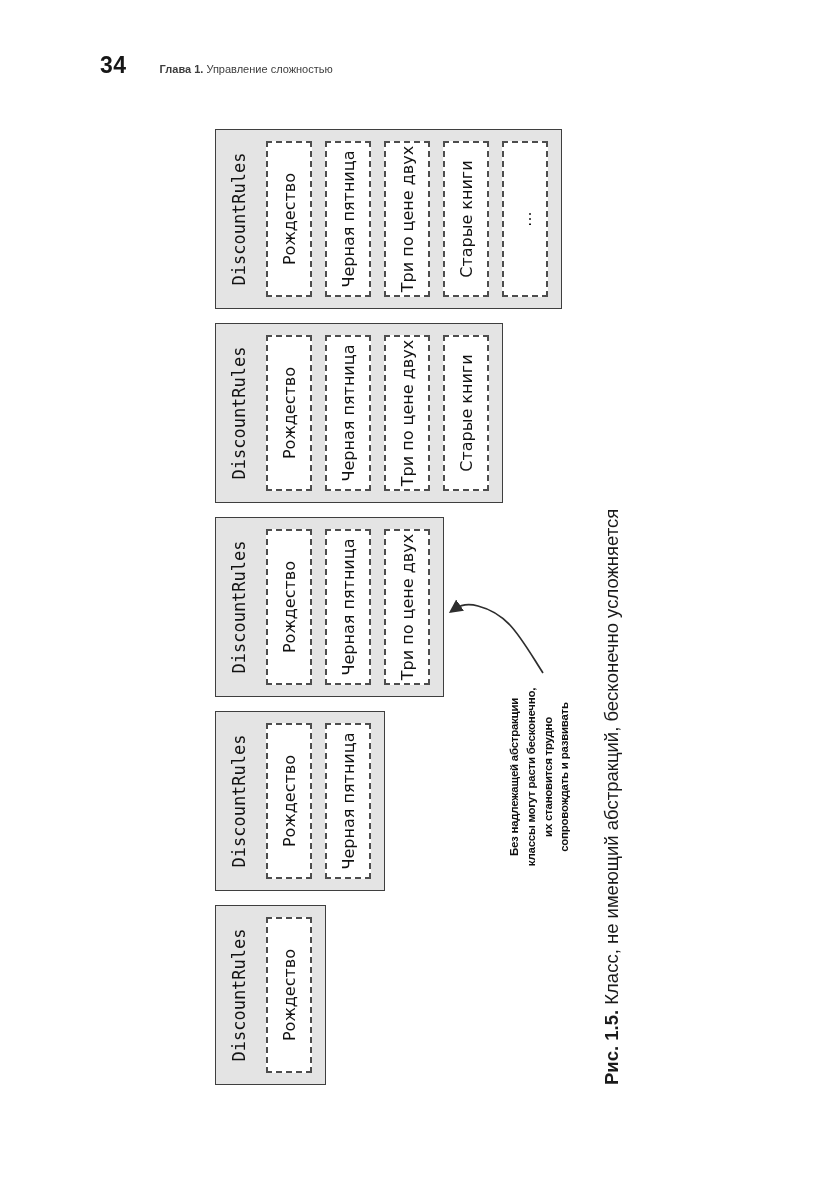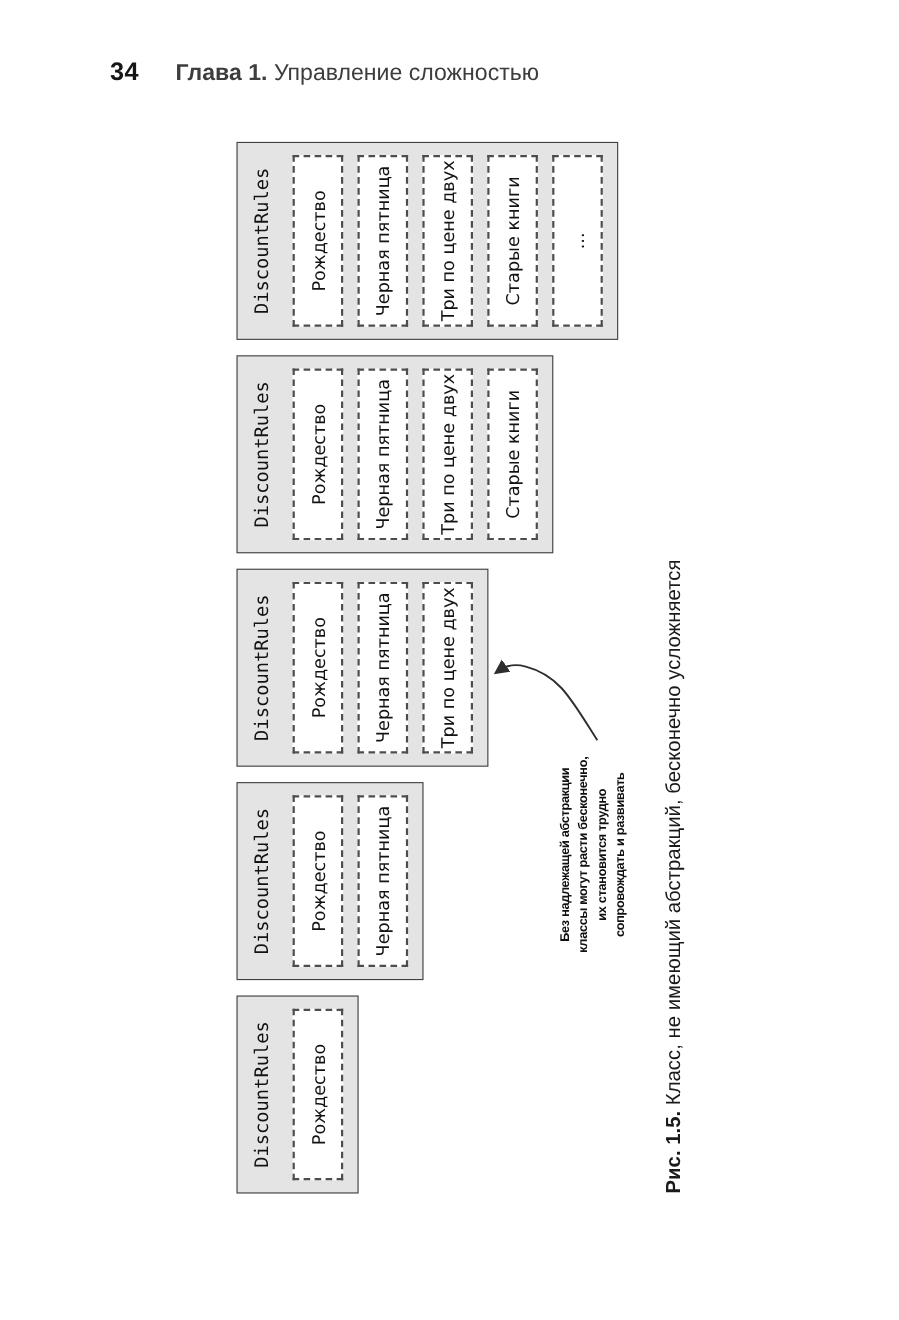--- a/index.html
+++ b/index.html
@@ -22,21 +22,21 @@
     align-items: baseline;
     gap: 33px;
   }
   .page-number {
     font-size: 23px;
     font-weight: bold;
     color: #161616;
     letter-spacing: 0.5px;
   }
   .chapter {
-    font-size: 21px;
+    font-size: 11px;
     color: #3d3d3d;
   }
   .chapter .chapter-label { font-weight: bold; }
 
   
   
   .fig-rotor {
     position: absolute;
     left: 215px;
     top: 1085px;

